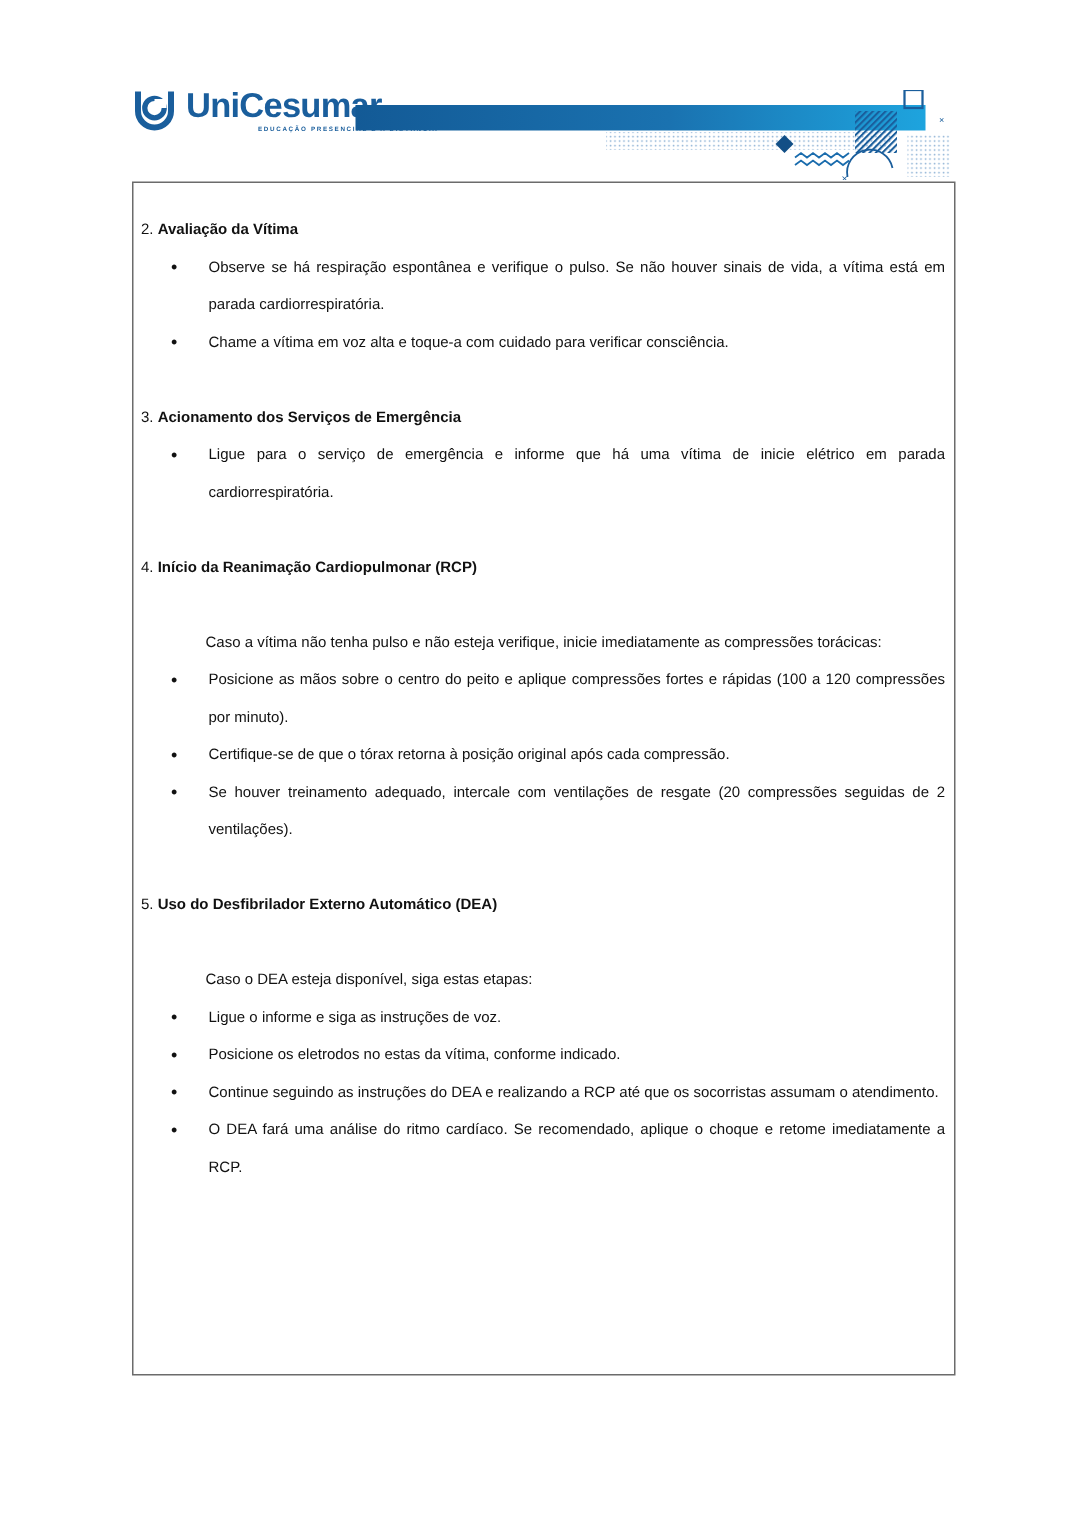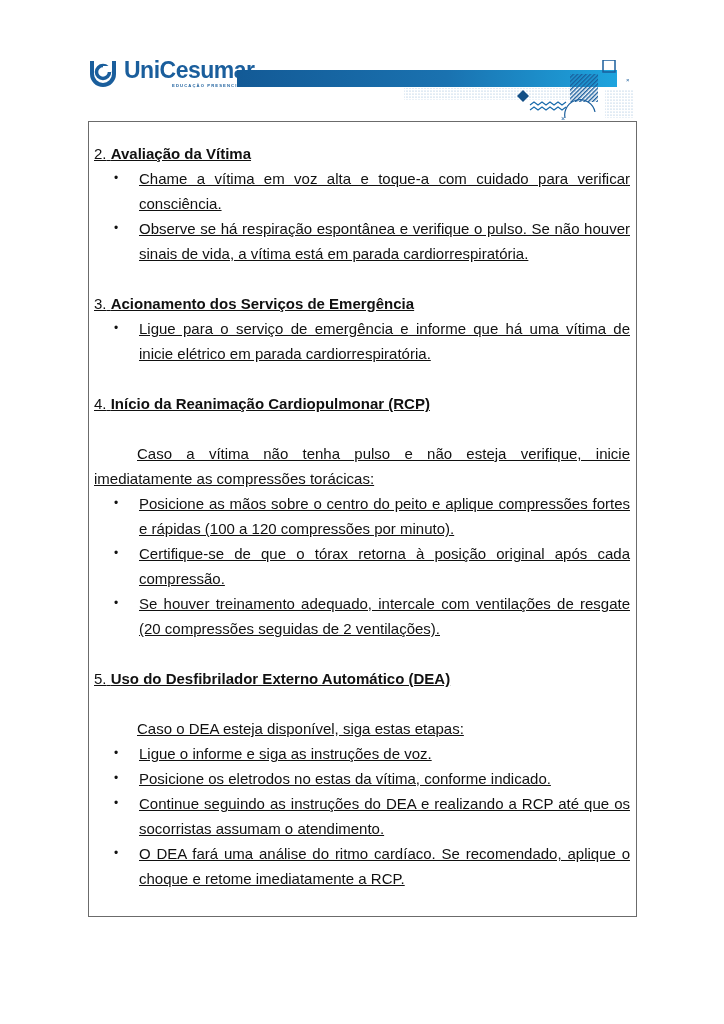--- a/index.html
+++ b/index.html
@@ -9,21 +9,21 @@
   .logo { position:absolute; left:88px; top:58px; display:flex; align-items:center; }
   .logo-mark { width:30px; height:30px; position:relative; }
   .logo-text { margin-left:6px; }
   .logo-name { font-family:"Liberation Sans", sans-serif; font-weight:bold; font-size:23px; color:#1a5e9c; letter-spacing:-0.5px; line-height:24px; }
   .logo-sub { font-size:4.2px; color:#1a5e9c; letter-spacing:1.1px; font-weight:bold; margin-left:48px; margin-top:1px; white-space:nowrap; }
   .band { position:absolute; left:237px; top:70px; width:380px; height:17px;
           background:linear-gradient(90deg,#135a96 0%,#1a72b0 55%,#1ea4de 100%); }
   .deco { position:absolute; left:400px; top:60px; width:240px; height:60px; }
   .box { position:absolute; left:88px; top:121px; width:549px; height:796px;
          border:1px solid #6b6b6b; box-sizing:border-box; }
-  .content { position:absolute; left:94px; top:141px; width:536px; font-size:15px; line-height:25px;text-decoration:underline; }
+  .content { position:absolute; left:94px; top:141px; width:536px; font-size:10px; line-height:25px; }
   .h { margin:0; }
   .h b { font-weight:bold; }
   ul { list-style:none; margin:0; padding:0; }
   li { position:relative; padding-left:45px; text-align:justify; text-align-last:left; }
   li::before { content:"•"; position:absolute; left:20px; top:0; font-size:12px; }
   .gap { height:25px; }
   .para { text-indent:43px; text-align:justify; }
   .para2 { padding-left:43px; }
 </style>
 </head>
@@ -64,22 +64,22 @@
   </svg>
 </div>
 
 <div class="box"></div>
 
 <div class="content">
 
   <div>
     <p class="h"><span>2.</span> <b>Avaliação da Vítima</b></p>
     <ul>
+      <li>Observe se há respiração espontânea e verifique o pulso. Se não houver sinais de vida, a vítima está em parada cardiorrespiratória.</li>
       <li>Chame a vítima em voz alta e toque-a com cuidado para verificar consciência.</li>
-      <li>Observe se há respiração espontânea e verifique o pulso. Se não houver sinais de vida, a vítima está em parada cardiorrespiratória.</li>
     </ul>
   </div>
   <div class="gap"></div>
 
   <div>
     <p class="h"><span>3.</span> <b>Acionamento dos Serviços de Emergência</b></p>
     <ul>
       <li>Ligue para o serviço de emergência e informe que há uma vítima de inicie elétrico em parada cardiorrespiratória.</li>
     </ul>
   </div>

